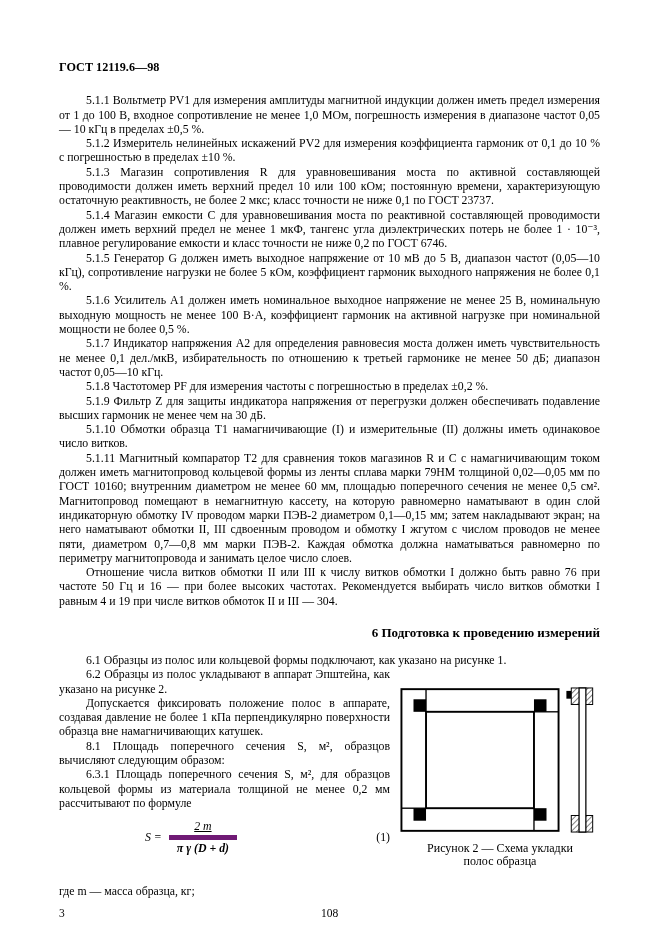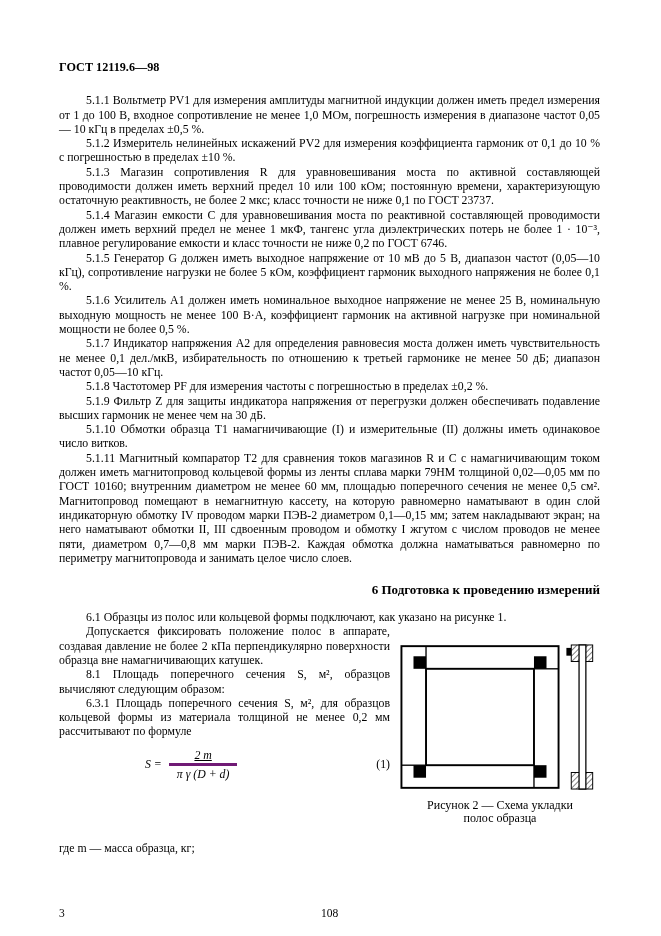--- a/index.html
+++ b/index.html
@@ -26,21 +26,21 @@
     margin:9px auto 0 auto; width:178px; text-align:center;
     font-size:12px; line-height:13px;
   }
   .formula-row {
     display:flex; align-items:center;
     margin:9px 0 2px 86px;
   }
   .f-lhs { font-style:italic; margin-right:7px; }
   .frac { display:inline-block; text-align:center; font-style:italic; vertical-align:middle; }
   .frac .num { display:block; padding:0 8px 1px 8px;text-decoration:underline; }
-  .frac .den { display:block; border-top:3px solid #701a75; padding:1px 8px 0 8px; }
+  .frac .den { display:block; border-top:5px solid #701a75; padding:1px 8px 0 8px;font-weight:bold; }
   .f-number { margin-left:auto; font-style:normal; }
   .where-line { margin-top:16px; }
   .page-footer {
     position:absolute; left:59px; right:61px; bottom:16px;
     font-size:11.5px;
   }
   .page-footer .pf-center {
     position:absolute; left:50%; transform:translateX(-50%); top:0;
   }
   svg { display:block; }
@@ -57,29 +57,31 @@
     <p class="para">5.1.2 Измеритель нелинейных искажений PV2 для измерения коэффициента гармоник от 0,1 до 10 % с погрешностью в пределах ±10 %.</p>
     <p class="para">5.1.3 Магазин сопротивления R для уравновешивания моста по активной составляющей проводимости должен иметь верхний предел 10 или 100 кОм; постоянную времени, характеризующую остаточную реактивность, не более 2 мкс; класс точности не ниже 0,1 по ГОСТ 23737.</p>
     <p class="para">5.1.4 Магазин емкости C для уравновешивания моста по реактивной составляющей проводимости должен иметь верхний предел не менее 1 мкФ, тангенс угла диэлектрических потерь не более 1 · 10⁻³, плавное регулирование емкости и класс точности не ниже 0,2 по ГОСТ 6746.</p>
     <p class="para">5.1.5 Генератор G должен иметь выходное напряжение от 10 мВ до 5 В, диапазон частот (0,05—10 кГц), сопротивление нагрузки не более 5 кОм, коэффициент гармоник выходного напряжения не более 0,1 %.</p>
     <p class="para">5.1.6 Усилитель A1 должен иметь номинальное выходное напряжение не менее 25 В, номинальную выходную мощность не менее 100 В·А, коэффициент гармоник на активной нагрузке при номинальной мощности не более 0,5 %.</p>
     <p class="para">5.1.7 Индикатор напряжения A2 для определения равновесия моста должен иметь чувствительность не менее 0,1 дел./мкВ, избирательность по отношению к третьей гармонике не менее 50 дБ; диапазон частот 0,05—10 кГц.</p>
     <p class="para">5.1.8 Частотомер PF для измерения частоты с погрешностью в пределах ±0,2 %.</p>
     <p class="para">5.1.9 Фильтр Z для защиты индикатора напряжения от перегрузки должен обеспечивать подавление высших гармоник не менее чем на 30 дБ.</p>
     <p class="para">5.1.10 Обмотки образца T1 намагничивающие (I) и измерительные (II) должны иметь одинаковое число витков.</p>
     <p class="para">5.1.11 Магнитный компаратор T2 для сравнения токов магазинов R и C с намагничивающим током должен иметь магнитопровод кольцевой формы из ленты сплава марки 79НМ толщиной 0,02—0,05 мм по ГОСТ 10160; внутренним диаметром не менее 60 мм, площадью поперечного сечения не менее 0,5 см². Магнитопровод помещают в немагнитную кассету, на которую равномерно наматывают в один слой индикаторную обмотку IV проводом марки ПЭВ-2 диаметром 0,1—0,15 мм; затем накладывают экран; на него наматывают обмотки II, III сдвоенным проводом и обмотку I жгутом с числом проводов не менее пяти, диаметром 0,7—0,8 мм марки ПЭВ-2. Каждая обмотка должна наматываться равномерно по периметру магнитопровода и занимать целое число слоев.</p>
+    <p class="para">Отношение числа витков обмотки II или III к числу витков обмотки I должно быть равно 76 при частоте 50 Гц и 16 — при более высоких частотах. Рекомендуется выбирать число витков обмотки I равным 4 и 19 при числе витков обмоток II и III — 304.</p>
   </div>
 
   <h2 class="section-heading">6 Подготовка к проведению измерений</h2>
 
   <p class="para">6.1 Образцы из полос или кольцевой формы подключают, как указано на рисунке 1.</p>
 
   <div class="bottom">
     <div class="bottom-left">
-      <p class="para">Допускается фиксировать положение полос в аппарате, создавая давление не более 2 кПа перпендикулярно поверхности образца вне намагничивающих катушек.</p>
+      <p class="para">6.2 Образцы из полос укладывают в аппарат Эпштейна, как указано на рисунке 2.</p>
+      <p class="para">Допускается фиксировать положение полос в аппарате, создавая давление не более 1 кПа перпендикулярно поверхности образца вне намагничивающих катушек.</p>
       <p class="para">8.1 Площадь поперечного сечения S, м², образцов вычисляют следующим образом:</p>
       <p class="para">6.3.1 Площадь поперечного сечения S, м², для образцов кольцевой формы из материала толщиной не менее 0,2 мм рассчитывают по формуле</p>
 
       <div class="formula-row">
         <span class="f-lhs">S =</span>
         <span class="frac">
           <span class="num">2 m</span>
           <span class="den">π γ (D + d)</span>
         </span>
         <span class="f-number">(1)</span>

